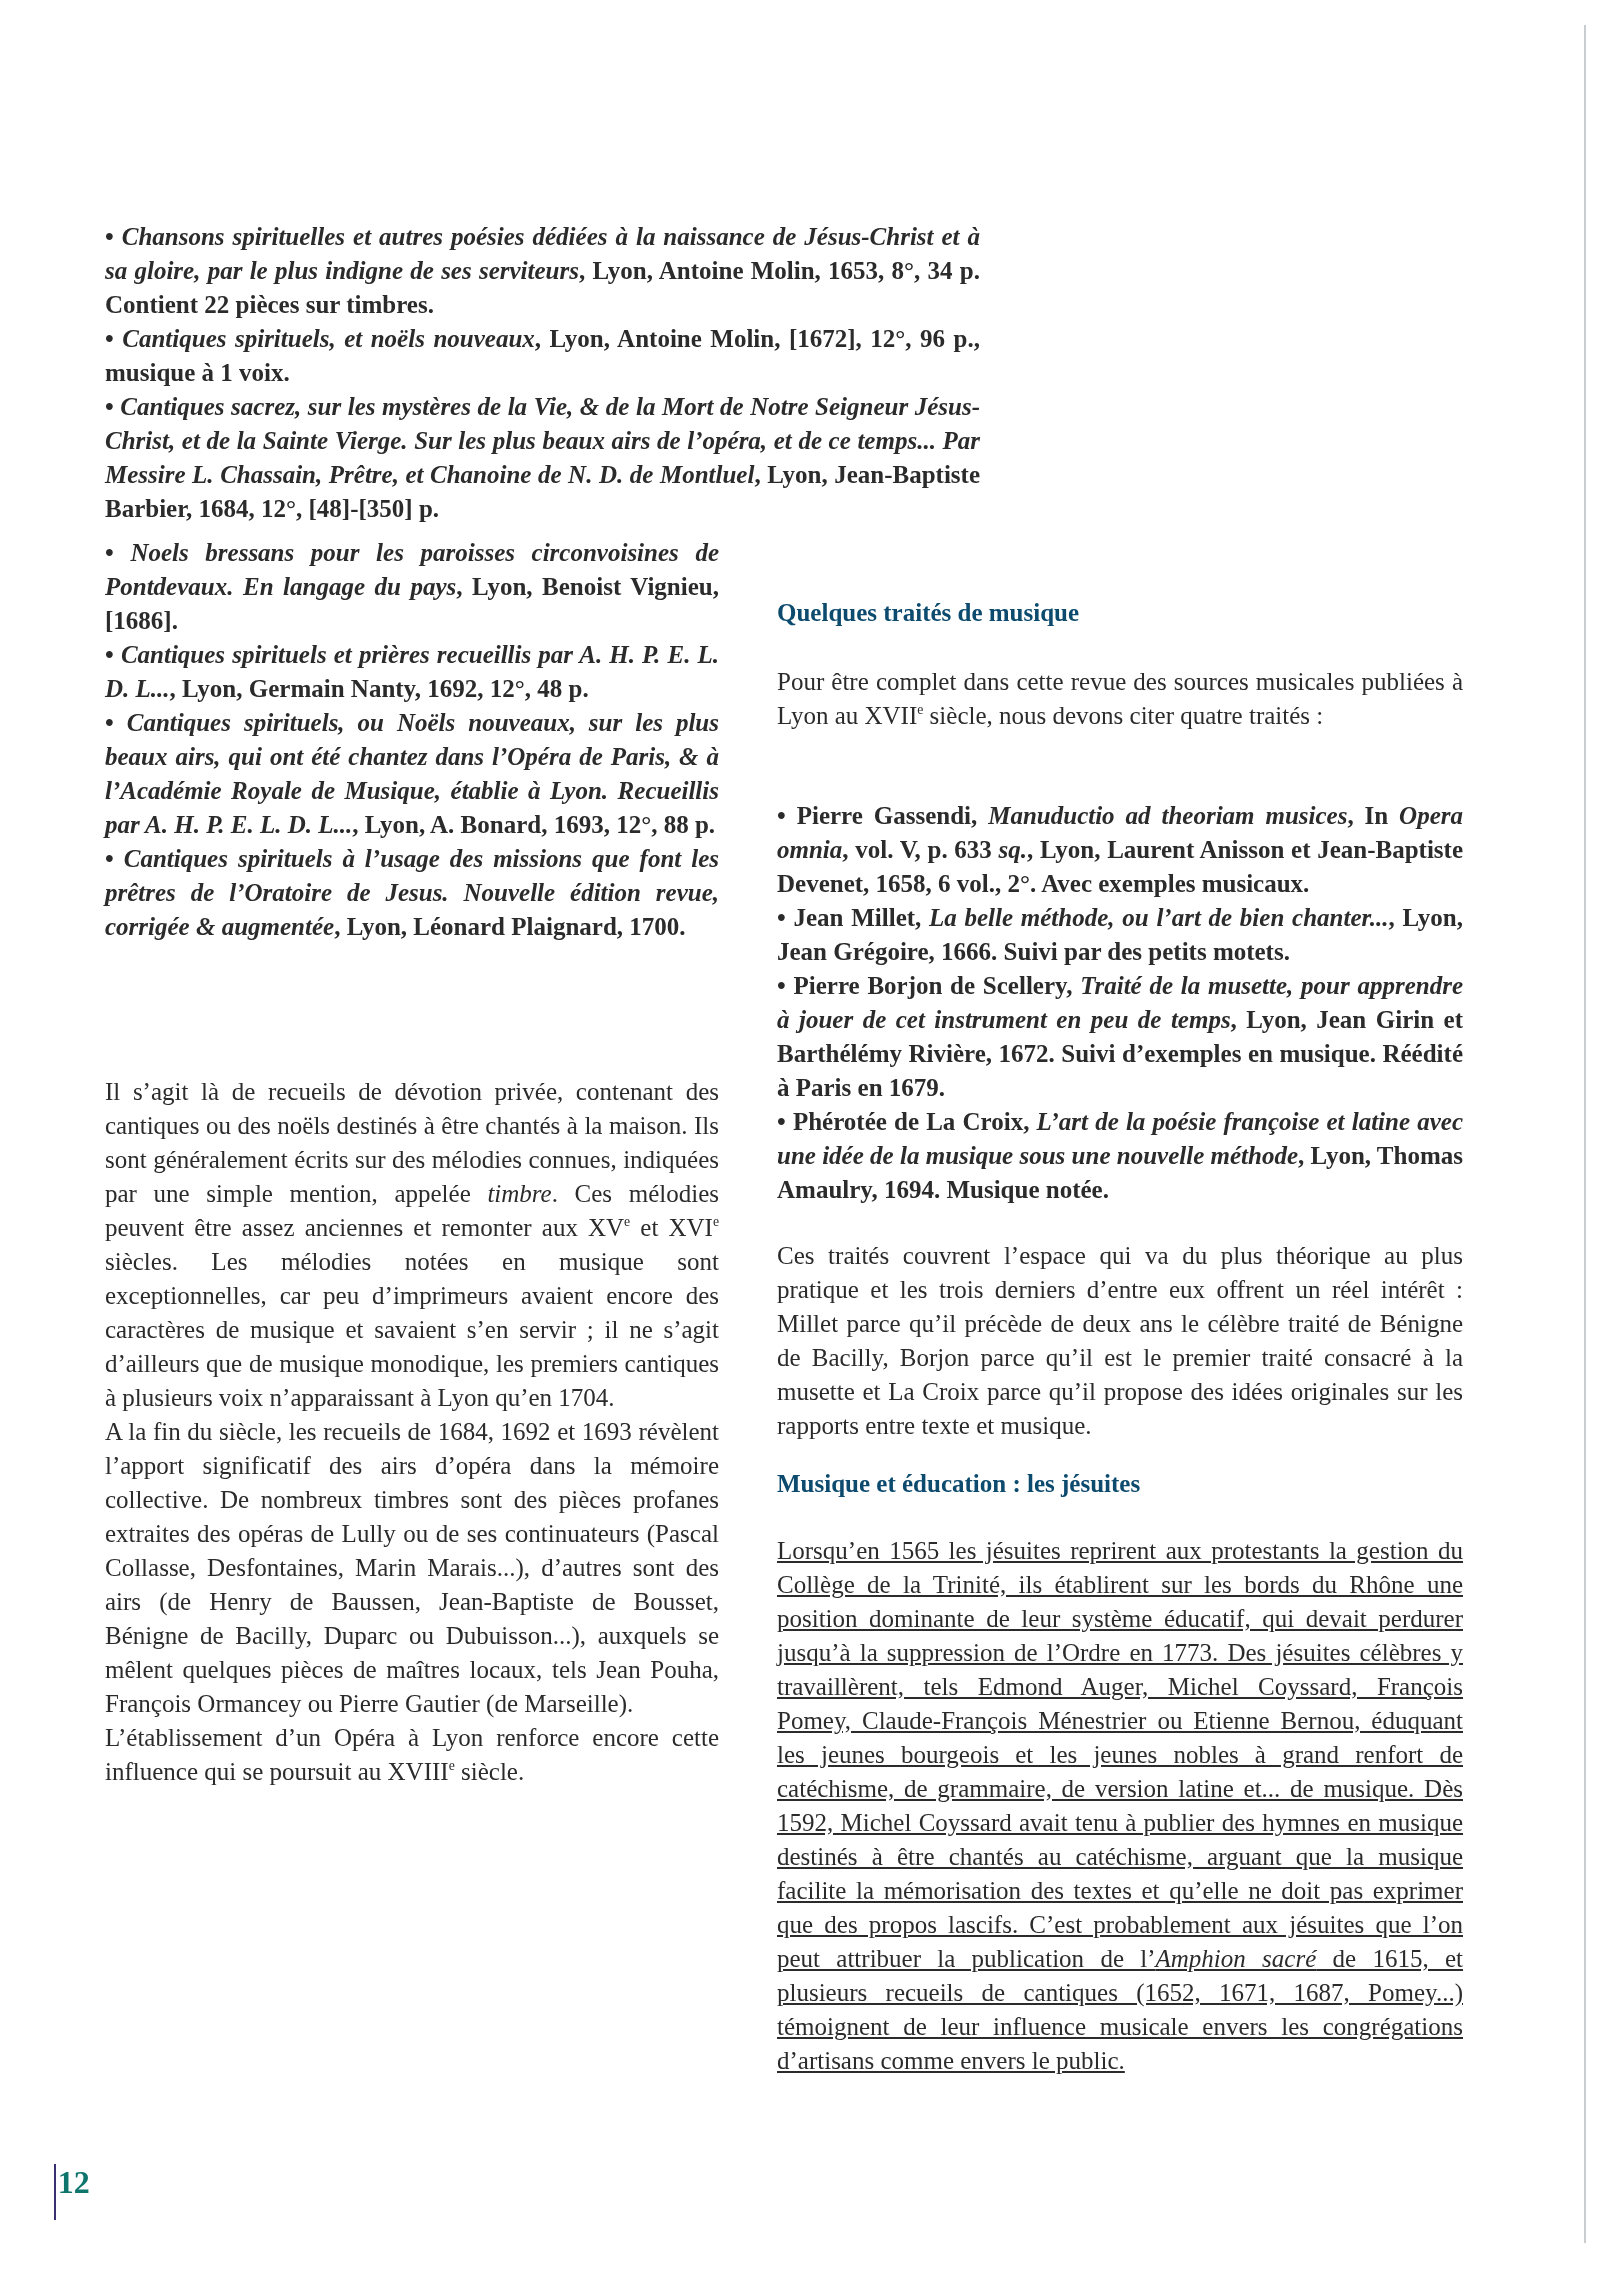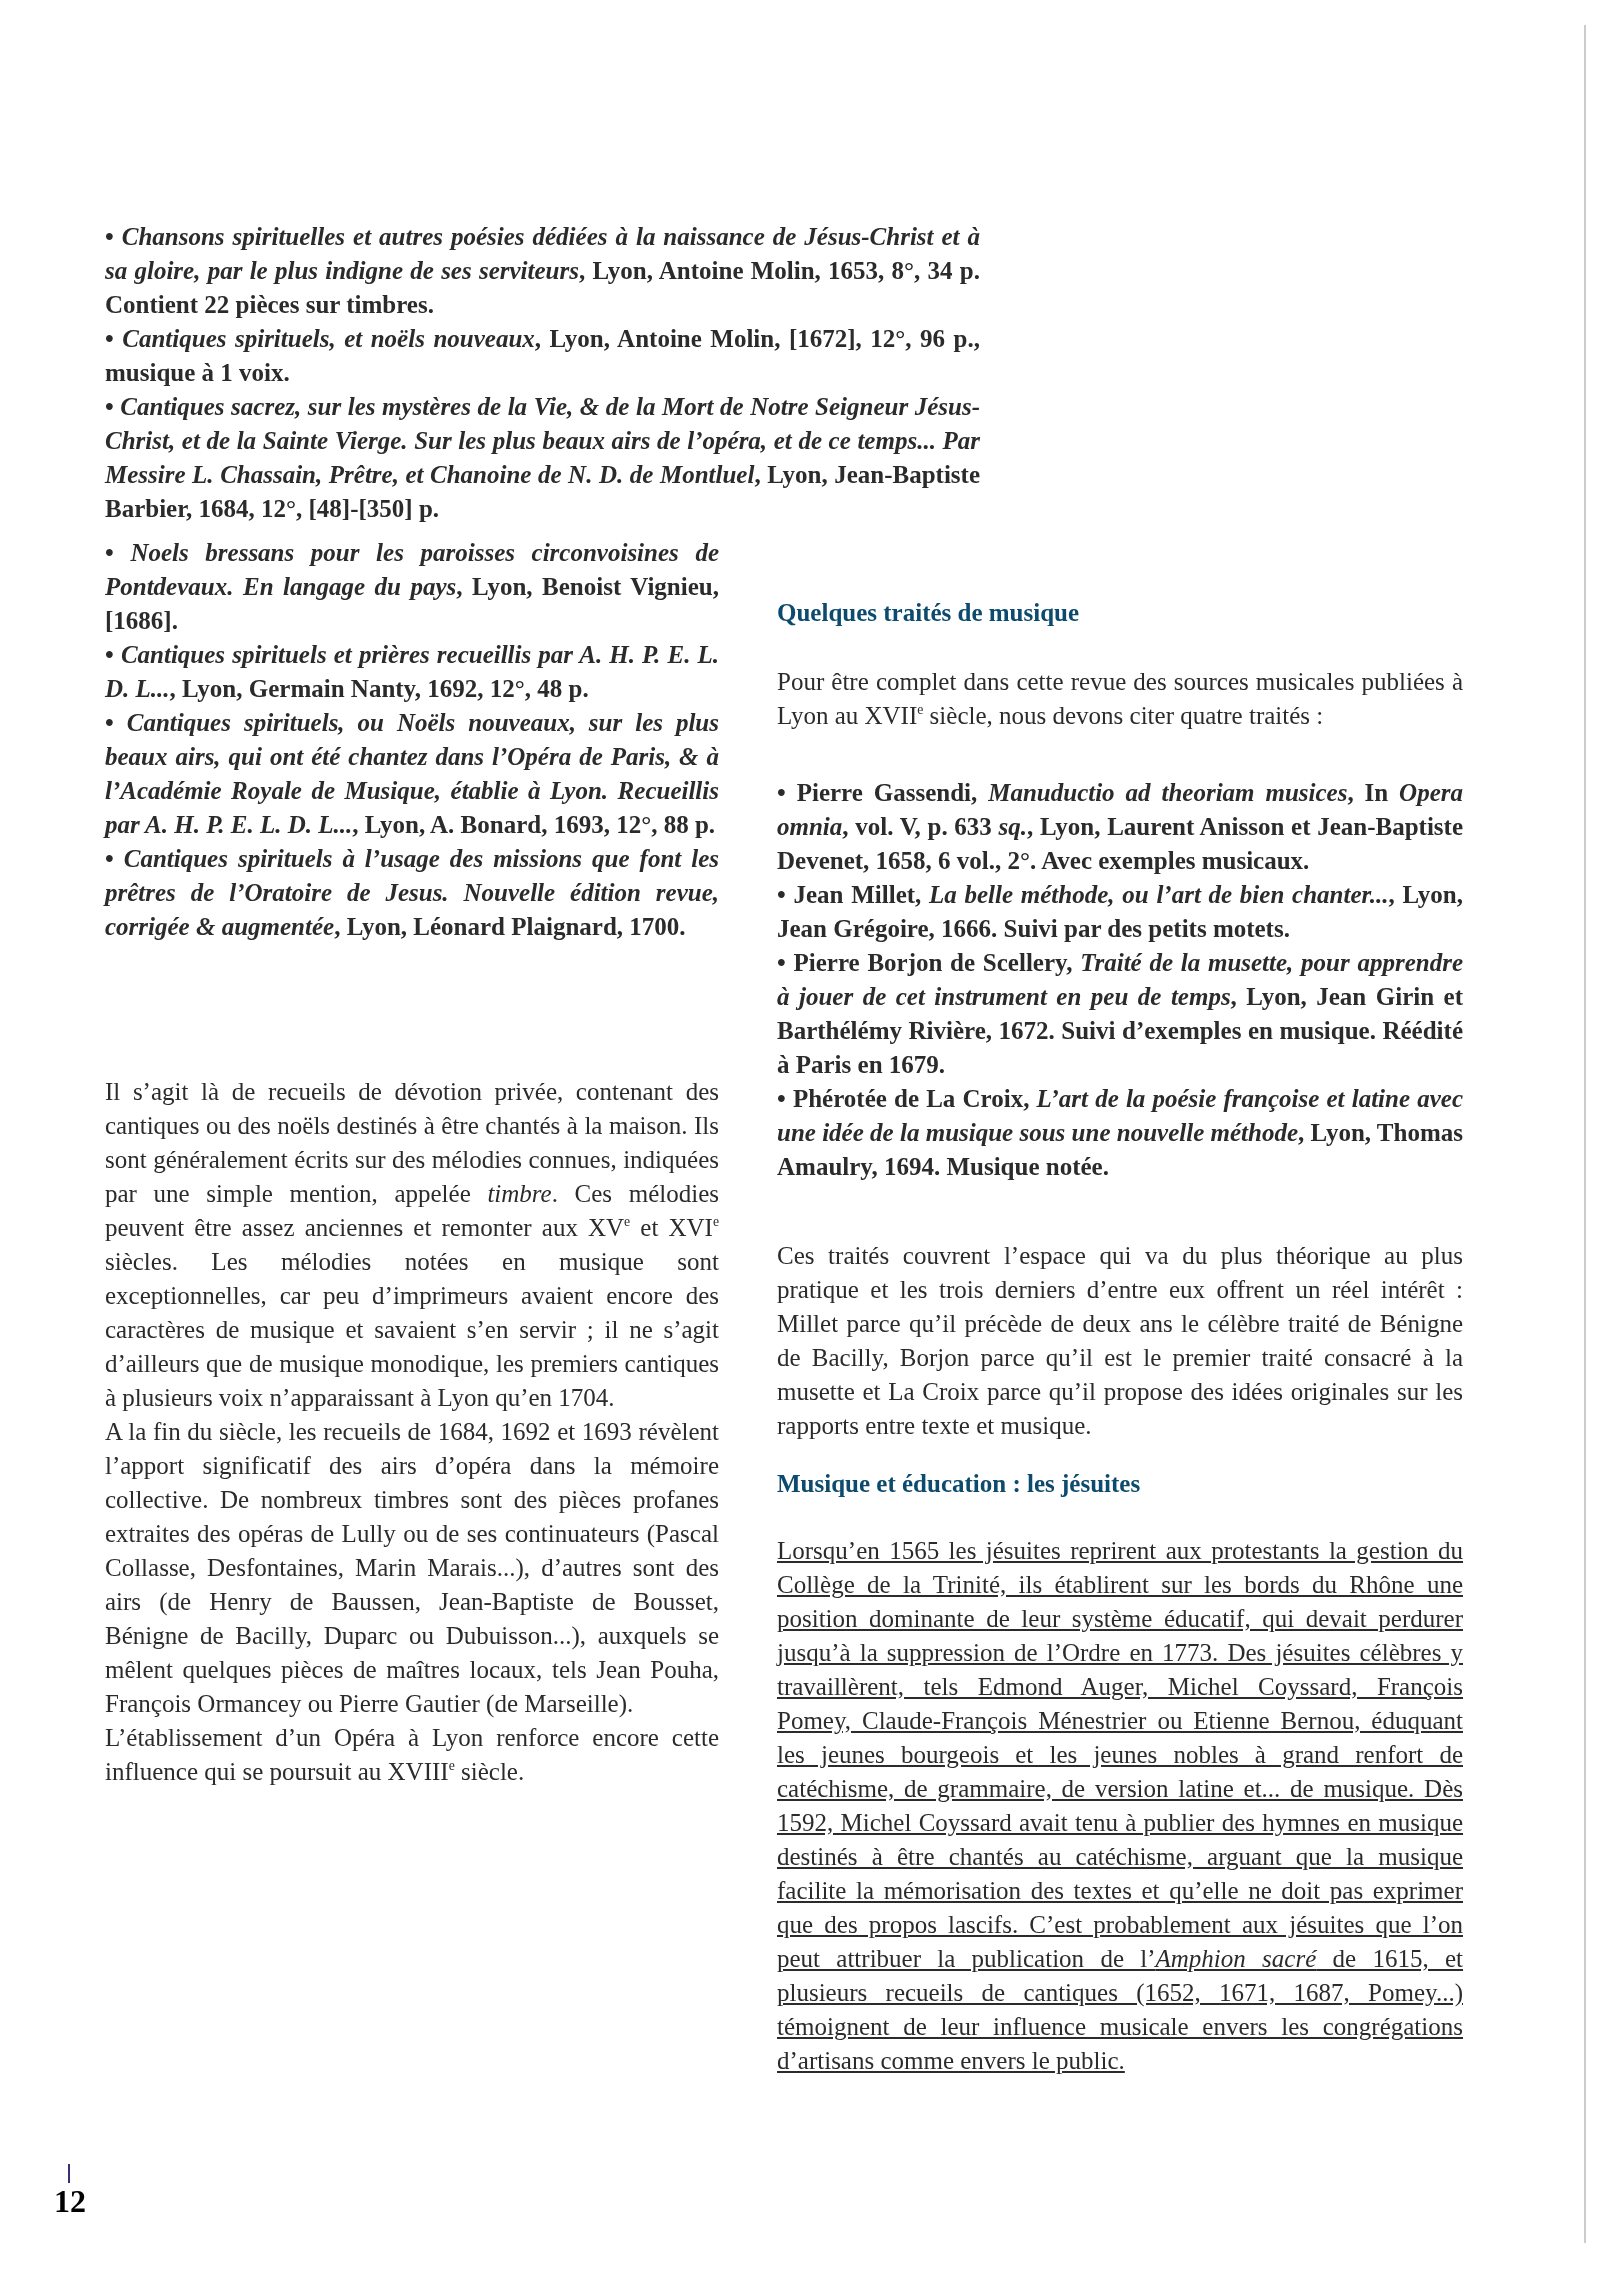--- a/index.html
+++ b/index.html
@@ -20,24 +20,23 @@
   .right-col { left: 777px; width: 686px; }
   .heading {
     position: absolute; left: 777px; font-size: 25px; font-weight: bold;
     line-height: 34px; color: #0c4a6e;
   }
   .item { margin: 0; font-weight: bold; }
   em, .it { font-style: italic; }
   sup.e { font-size: 0.55em; vertical-align: 0.7em; line-height: 0; }
   .page-number {
     position: absolute; left: 54px; top: 2164px; height: 56px;
-    display: flex; align-items: center;
-    color: #000000; font-size: 32px; font-weight: bold;
+    display: flex; align-items: flex-start;
+    color: #0f766e; font-size: 32px; font-weight: bold;
     font-family: "Liberation Serif", serif;
-    flex-direction: column;
   }
   .page-number .bar {
     display: inline-block; width: 2.3px; height: 56px; background: #3b2f72; margin-right: 1.5px;
   }
 </style>
 </head>
 <body>
 
 <div class="page-edge"></div>
 
@@ -86,21 +85,21 @@
 </div>
 
 <div class="heading" style="top:596px;">Quelques traités de musique</div>
 
 <div class="block right-col justify" style="top:665px;">
   <p>
     <span>Pour être complet dans cette revue des sources musicales publiées à Lyon au XVII</span><sup class="e">e</sup><span> siècle, nous devons citer quatre traités :</span>
   </p>
 </div>
 
-<div class="block right-col justify" style="top:776px;">
+<div class="block right-col justify" style="top:799px;">
   <p class="item">
     <span>•</span><span> Pierre Gassendi, </span><em>Manuductio ad theoriam musices</em><span>, In </span><em>Opera omnia</em><span>, vol. V, p. 633 </span><em>sq.</em><span>, Lyon, Laurent Anisson et Jean-Baptiste Devenet, 1658, 6 vol., 2°. Avec exemples musicaux.</span>
   </p>
   <p class="item">
     <span>•</span><span> Jean Millet, </span><em>La belle méthode, ou l’art de bien chanter...</em><span>, Lyon, Jean Grégoire, 1666. Suivi par des petits motets.</span>
   </p>
   <p class="item">
     <span>•</span><span> Pierre Borjon de Scellery, </span><em>Traité de la musette, pour apprendre à jouer de cet instrument en peu de temps</em><span>, Lyon, Jean Girin et Barthélémy Rivière, 1672. Suivi d’exemples en musique. Réédité à Paris en 1679.</span>
   </p>
   <p class="item">

